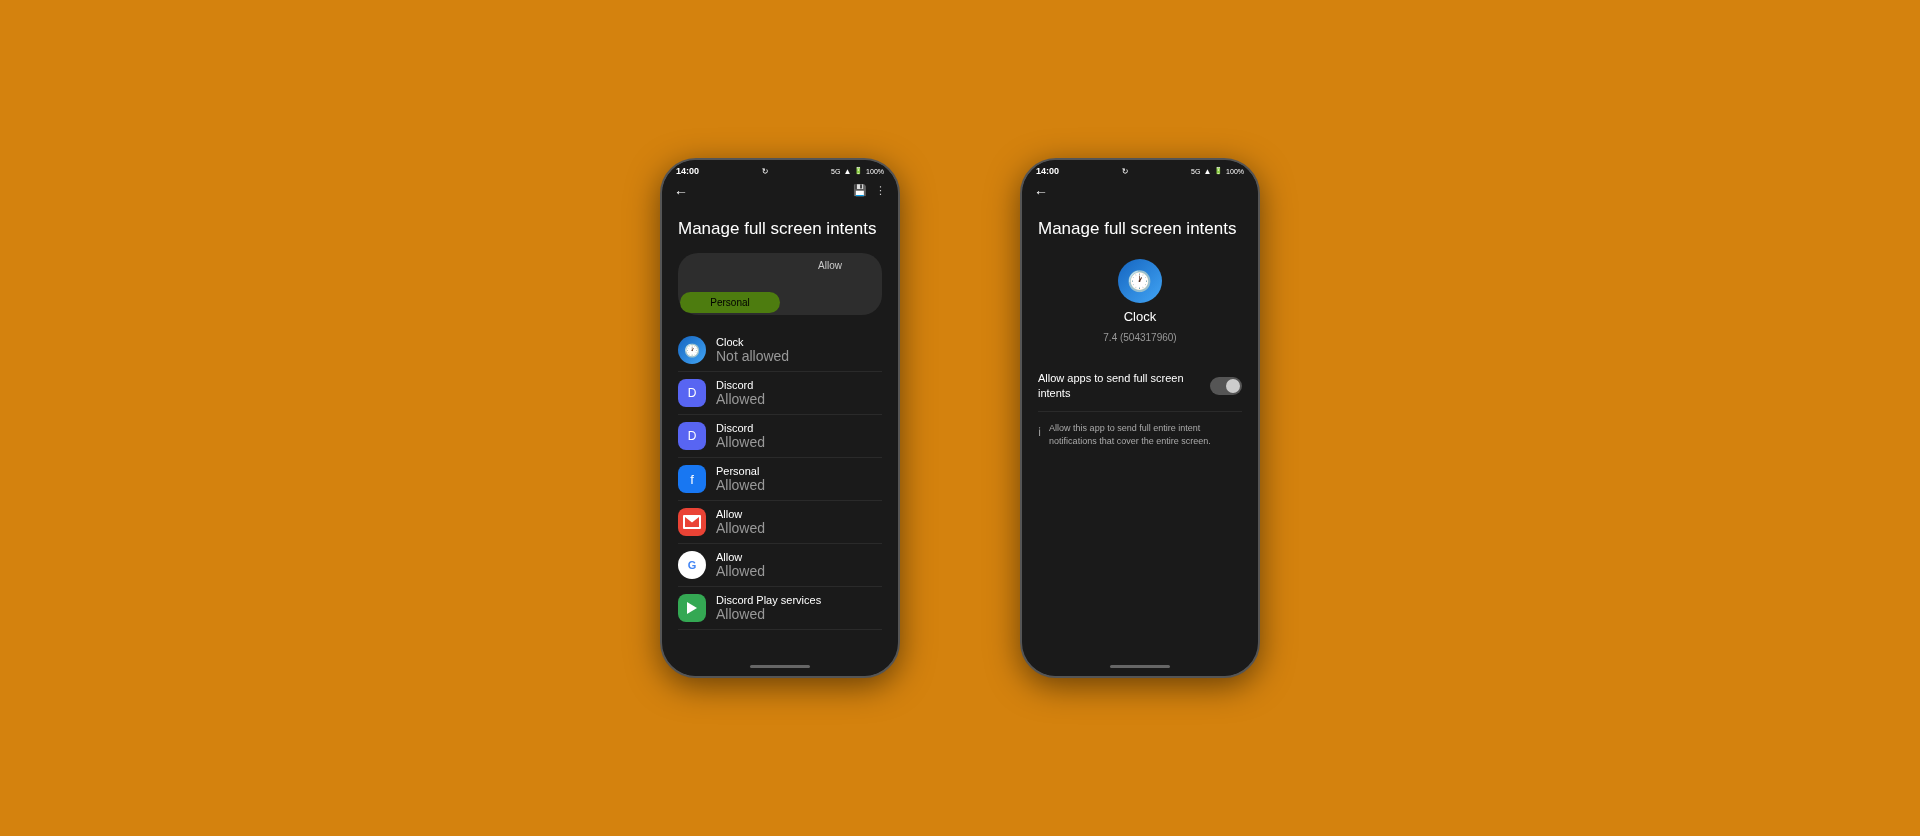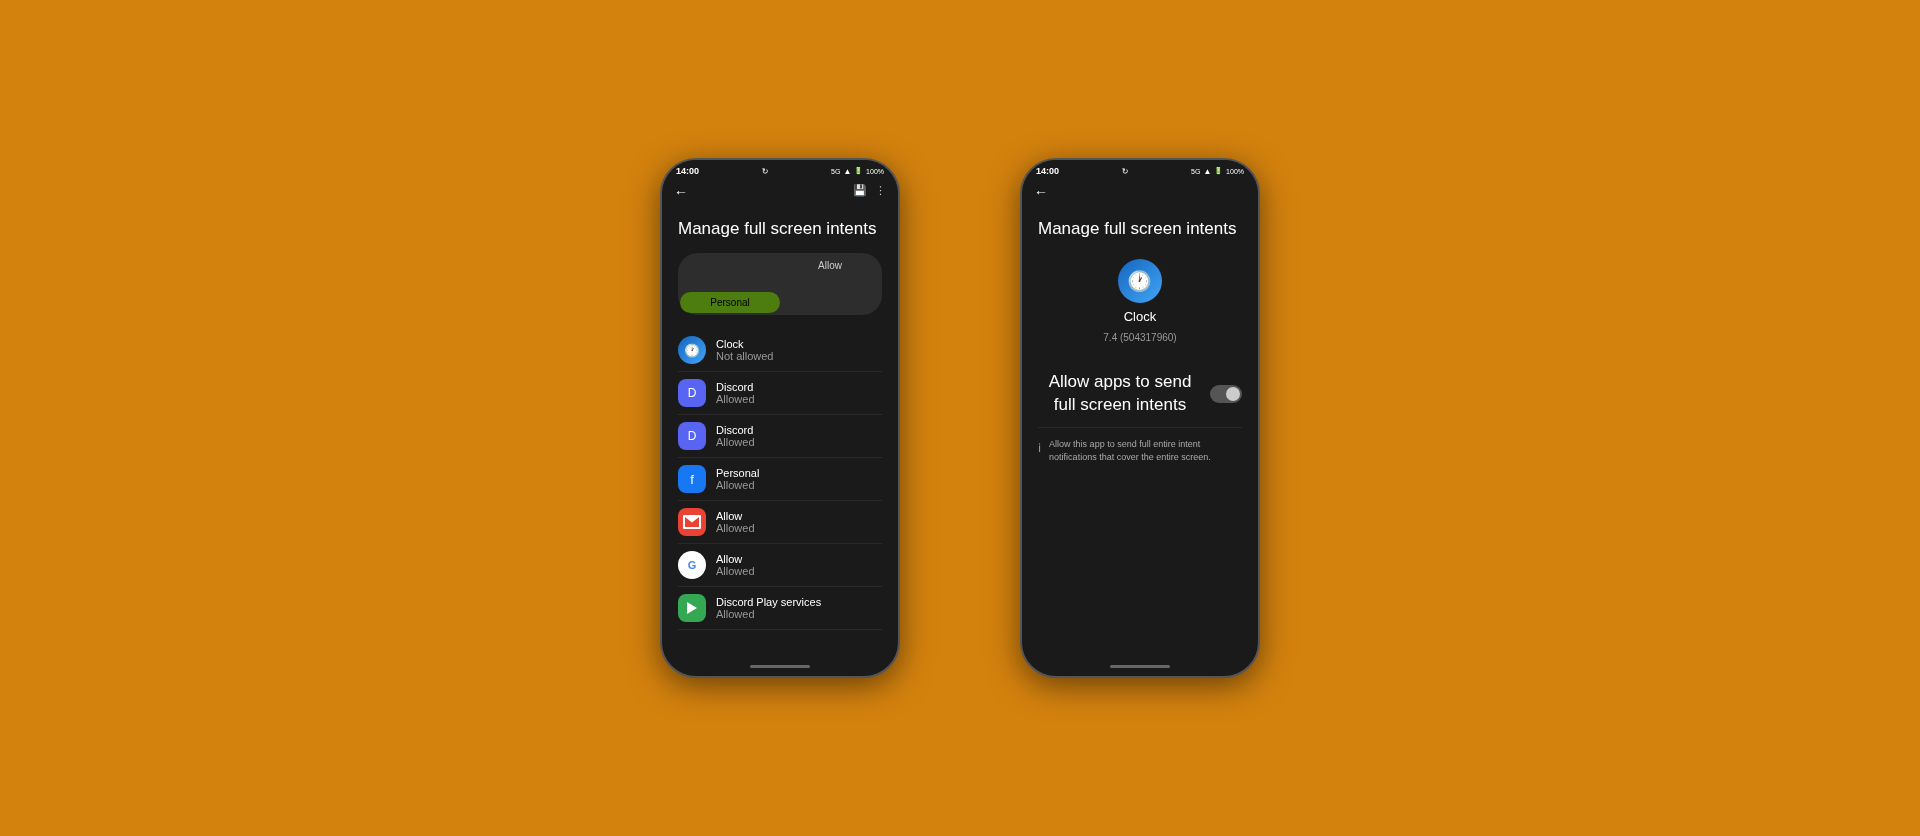--- a/index.html
+++ b/index.html
@@ -167,21 +167,21 @@
     .app-info {
       flex: 1;
     }
     .app-name {
       color: #fff;
       font-size: 11px;
       font-weight: 400;
     }
     .app-status {
       color: #999;
-      font-size: 11px;
+      font-size: 14px;
     }
 
     
     .bottom-bar {
       display: flex;
       justify-content: center;
       padding: 6px 0 8px;
     }
     .home-indicator {
       width: 60px;
@@ -258,24 +258,23 @@
     .setting-row {
       display: flex;
       align-items: center;
       justify-content: space-between;
       padding: 10px 0;
       border-bottom: 1px solid #2a2a2a;
     }
 
     .setting-label {
       color: #fff;
-      font-size: 17px;
+      font-size: 11px;
       flex: 1;
       line-height: 1.35;
-      text-align: center;
     }
 
     .toggle {
       width: 32px;
       height: 18px;
       background: #555;
       border-radius: 9px;
       position: relative;
       flex-shrink: 0;
       margin-left: 8px;

